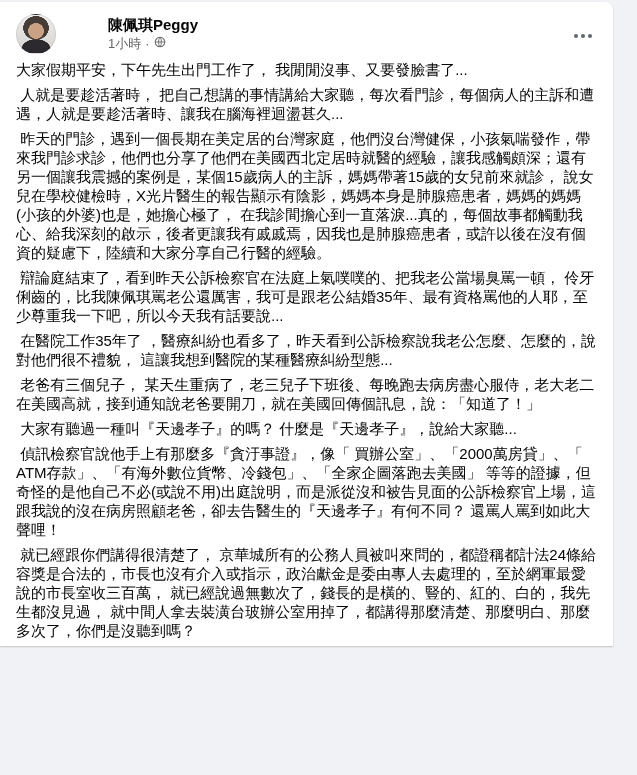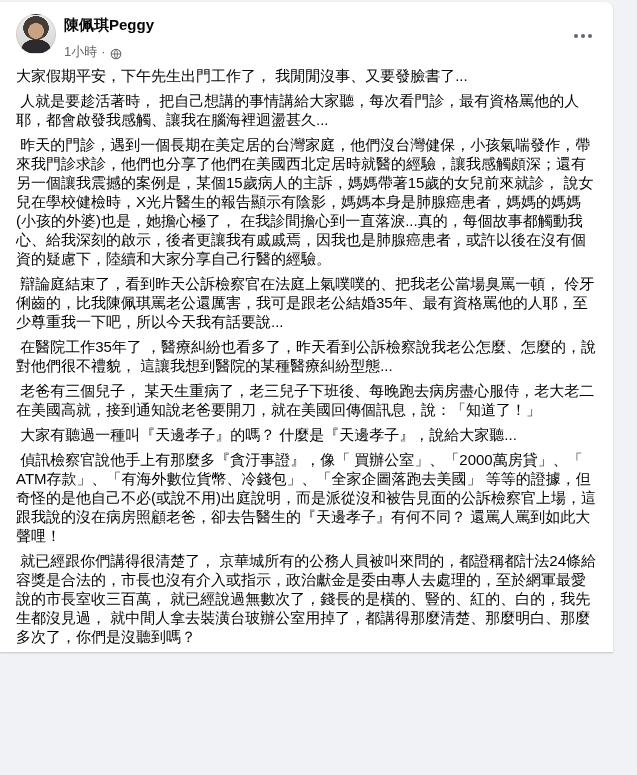--- a/index.html
+++ b/index.html
@@ -7,33 +7,33 @@
     width:637px;height:775px;overflow:hidden;position:relative;
     background:#f0f2f5;
     font-family:"Liberation Sans","DejaVu Sans",sans-serif;
   }
   .card{
     position:absolute;left:0;top:2px;width:613px;
     background:#fff;border-radius:0 8px 0 0;
     box-shadow:0 1px 2px rgba(0,0,0,.2);
   }
   
-  .hdr{position:relative;padding:12px 16px 4px 16px;display:flex;align-items:flex-start;}
+  .hdr{position:relative;padding:12px 16px 4px 16px;display:flex;align-items:flex-start;gap:44px;}
   .avatar{
     width:40px;height:40px;border-radius:50%;flex:0 0 auto;cursor:pointer;
     border:1px solid rgba(0,0,0,.08);box-sizing:border-box;
     background:
       radial-gradient(circle 8px at 50% 42%, #c9a183 97%, transparent),
       radial-gradient(ellipse 13px 12px at 50% 34%, #463c37 97%, transparent),
       radial-gradient(ellipse 15px 11px at 50% 92%, #2c2a2e 97%, transparent),
       linear-gradient(180deg,#efeeec,#d4d2cf);
   }
   .hmeta{margin-left:8px;padding-top:1px;}
   .author{font-size:15px;font-weight:700;color:#050505;line-height:19px;cursor:pointer;}
-  .sub{display:flex;align-items:flex-end;gap:4px;margin-top:10px;font-size:13px;color:#65676b;line-height:16px;}
+  .sub{display:flex;align-items:flex-start;gap:4px;margin-top:2px;font-size:13px;color:#65676b;line-height:16px;}
   .sub .ts{cursor:pointer;}
   .globe{display:inline-flex;align-items:center;}
   .more-btn{
     position:absolute;right:14px;top:18px;width:32px;height:32px;border:none;background:transparent;
     border-radius:50%;cursor:pointer;display:flex;align-items:center;justify-content:center;
   }
   .dots{width:4px;height:4px;border-radius:50%;background:#606770;
         box-shadow:7px 0 0 #606770,-7px 0 0 #606770;}
   
   .post-text{padding:2px 16px 0 16px;color:#050505;font-size:15px;line-height:19px;}
@@ -59,21 +59,21 @@
         </span>
       </div>
     </div>
     <button class="more-btn" aria-label="more">
       <span class="dots"></span>
     </button>
   </div>
 
   <div class="post-text">
     <p>大家假期平安，下午先生出門工作了， 我閒閒沒事、又要發臉書了...</p>
-    <p> 人就是要趁活著時， 把自己想講的事情講給大家聽，每次看門診，最有資格罵他的人耶，都會啟發我感觸、讓我在腦海裡迴盪甚久...</p>
+    <p> 人就是要趁活著時， 把自己想講的事情講給大家聽，每次看門診，每個病人的主訴和遭遇，人就是要趁活著時、讓我在腦海裡迴盪甚久...</p>
     <p> 昨天的門診，遇到一個長期在美定居的台灣家庭，他們沒台灣健保，小孩氣喘發作，帶來我門診求診，他們也分享了他們在美國西北定居時就醫的經驗，讓我感觸頗深；還有另一個讓我震撼的案例是，某個15歲病人的主訴，媽媽帶著15歲的女兒前來就診， 說女兒在學校健檢時，X光片醫生的報告顯示有陰影，媽媽本身是肺腺癌患者，媽媽的媽媽(小孩的外婆)也是，她擔心極了， 在我診間擔心到一直落淚...真的，每個故事都觸動我心、給我深刻的啟示，後者更讓我有戚戚焉，因我也是肺腺癌患者，或許以後在沒有個資的疑慮下，陸續和大家分享自己行醫的經驗。</p>
     <p> 辯論庭結束了，看到昨天公訴檢察官在法庭上氣噗噗的、把我老公當場臭罵一頓， 伶牙俐齒的，比我陳佩琪罵老公還厲害，我可是跟老公結婚35年、最有資格罵他的人耶，至少尊重我一下吧，所以今天我有話要說...</p>
     <p> 在醫院工作35年了 ，醫療糾紛也看多了，昨天看到公訴檢察說我老公怎麼、怎麼的，說對他們很不禮貌， 這讓我想到醫院的某種醫療糾紛型態...</p>
     <p> 老爸有三個兒子， 某天生重病了，老三兒子下班後、每晚跑去病房盡心服侍，老大老二在美國高就，接到通知說老爸要開刀，就在美國回傳個訊息，說：「知道了！」</p>
     <p> 大家有聽過一種叫『天邊孝子』的嗎？ 什麼是『天邊孝子』，說給大家聽...</p>
     <p> 偵訊檢察官說他手上有那麼多『貪汙事證』，像「 買辦公室」、「2000萬房貸」、「 ATM存款」、「有海外數位貨幣、冷錢包」、「全家企圖落跑去美國」 等等的證據，但奇怪的是他自己不必(或說不用)出庭說明，而是派從沒和被告見面的公訴檢察官上場，這跟我說的沒在病房照顧老爸，卻去告醫生的『天邊孝子』有何不同？ 還罵人罵到如此大聲哩！</p>
     <p> 就已經跟你們講得很清楚了， 京華城所有的公務人員被叫來問的，都證稱都計法24條給容獎是合法的，市長也沒有介入或指示，政治獻金是委由專人去處理的，至於網軍最愛說的市長室收三百萬， 就已經說過無數次了，錢長的是橫的、豎的、紅的、白的，我先生都沒見過， 就中間人拿去裝潢台玻辦公室用掉了，都講得那麼清楚、那麼明白、那麼多次了，你們是沒聽到嗎？</p>
 
   </div>
 

